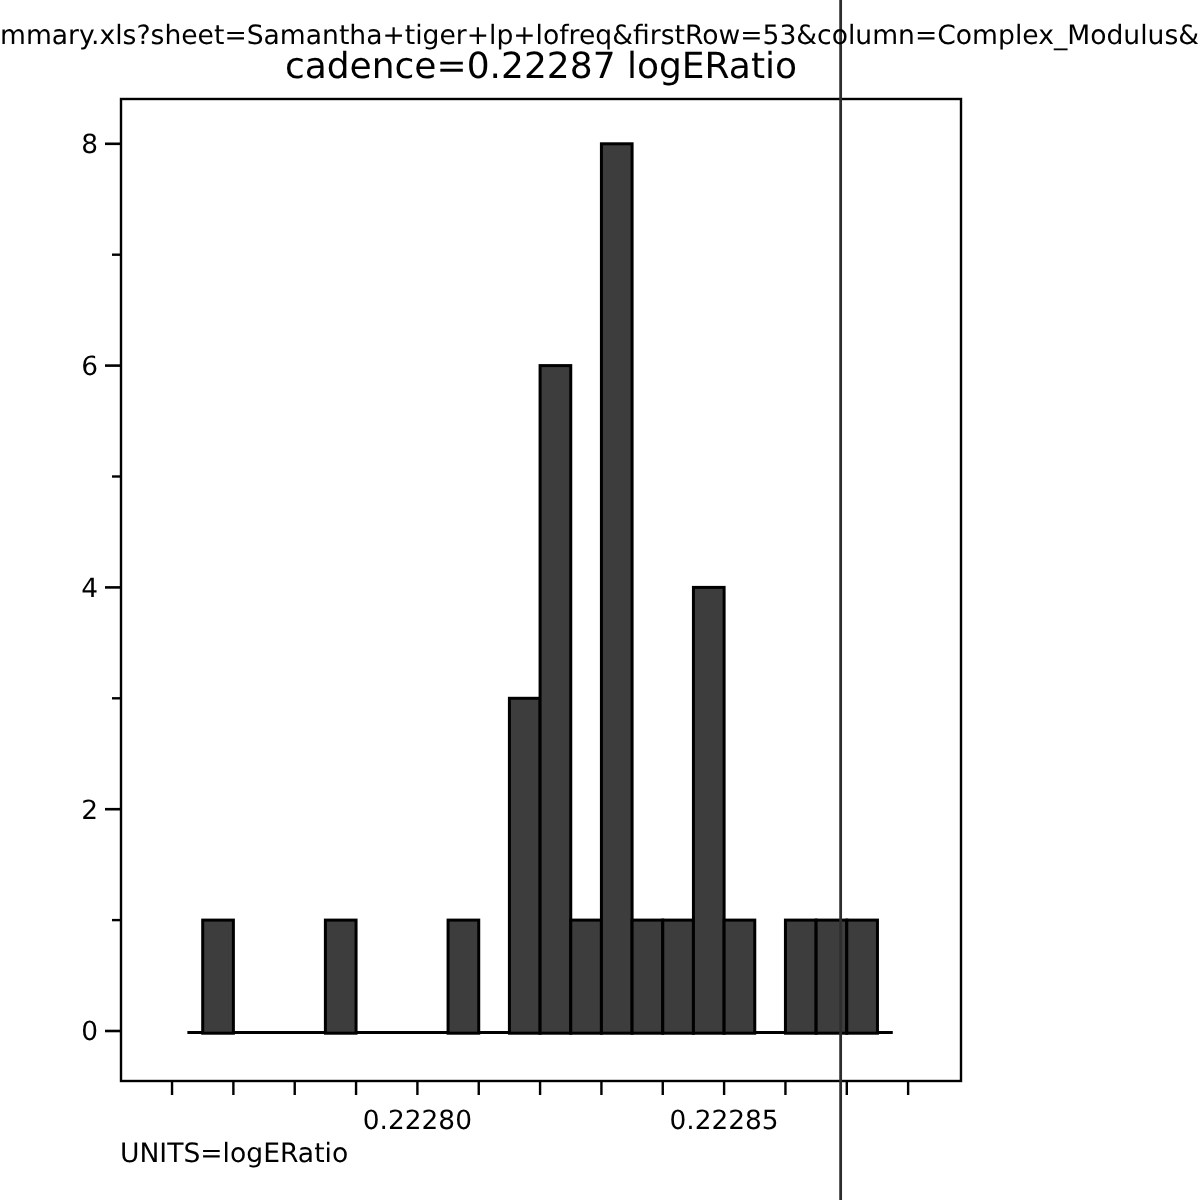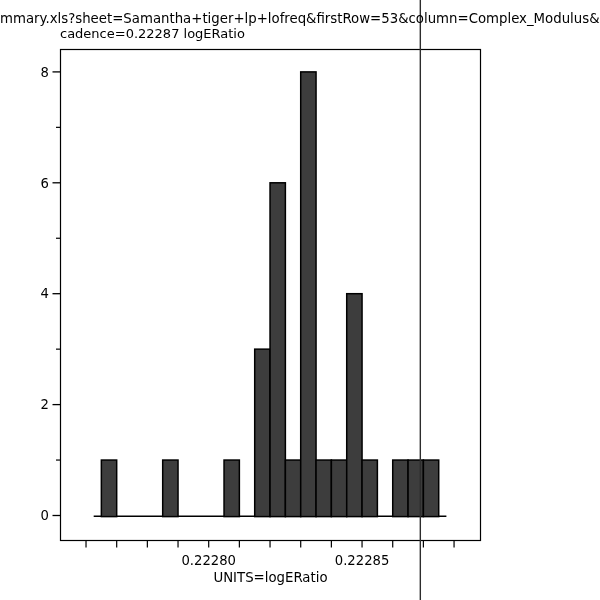--- a/index.html
+++ b/index.html
@@ -34,30 +34,31 @@
     white-space: nowrap;
     overflow: hidden;
     font-size: 13.3px;
     line-height: 15px;
   }
   .title-line2 {
     position: absolute;
     left: 60px;
     top: 26px;
     width: 421px;
+    text-align: center;
     white-space: nowrap;
-    font-size: 13px;
+    font-size: 18px;
     line-height: 15px;
   }
   .x-axis-title {
     position: absolute;
     left: 60px;
     top: 570px;
     width: 421px;
-    text-align: center;
+    text-align: left;
     white-space: nowrap;
     font-size: 13.3px;
     line-height: 15px;
   }
 </style>
 </head>
 <body>
 
 <div class="stage">
 

